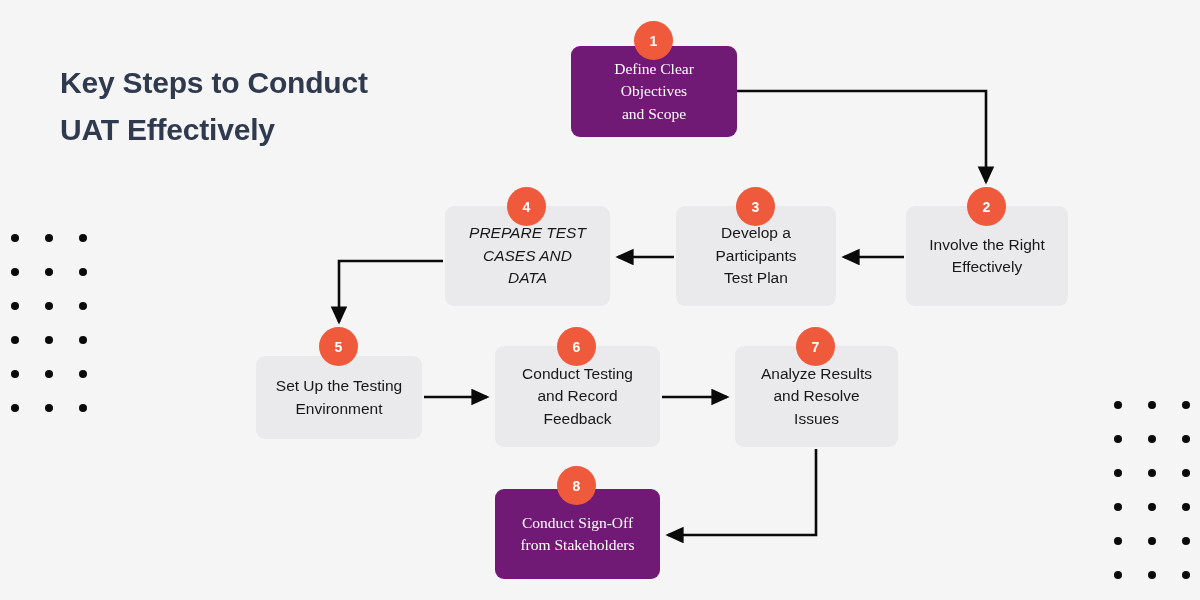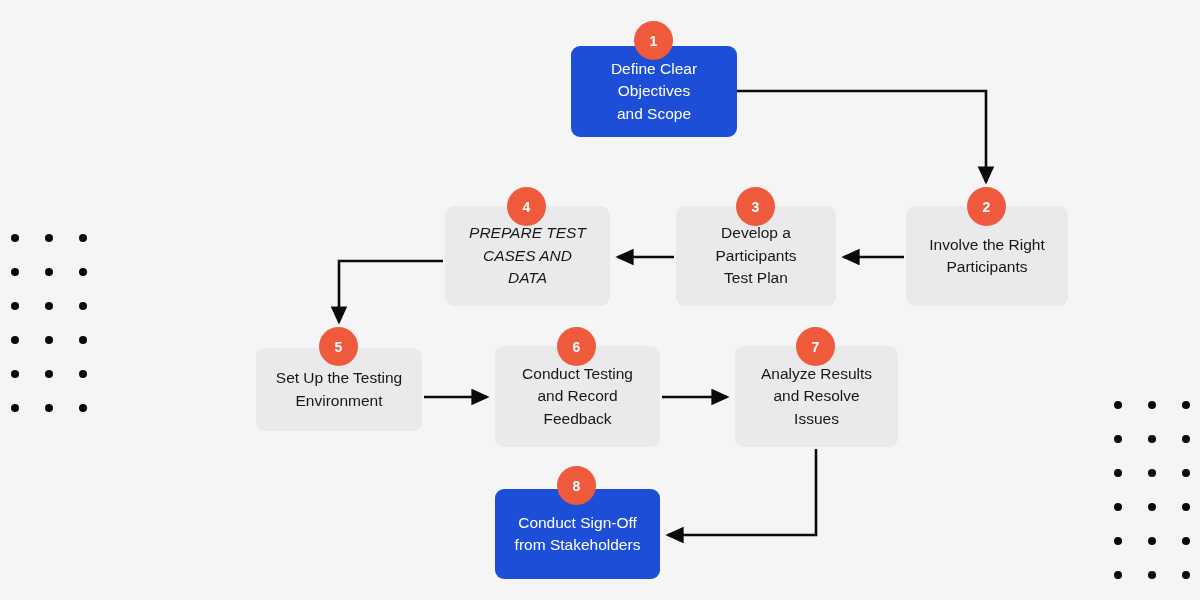--- a/index.html
+++ b/index.html
@@ -40,36 +40,38 @@
     width:100%; height:100%;
     box-sizing:border-box;
     border-radius:9px;
     display:flex; align-items:center; justify-content:center;
     text-align:center;
     font-size:15.5px; line-height:1.45;
     padding:10px 12px;
     white-space:pre-line;
   }
   .card.light { background:#EAEAEC; color:#17171A; }
-  .card.dark  { background:#1d4ed8; color:#FFFFFF; }
+  .card.dark  { background:#701a75; color:#FFFFFF;font-family:Liberation Serif, serif; }
 
   .badge {
     position:absolute;
     width:39px; height:39px; border-radius:50%;
     background:#F05A3C; color:#FFFFFF;
     font-size:14px; font-weight:bold;
     display:flex; align-items:center; justify-content:center;
     z-index:5;
   }
 </style>
 </head>
 <body>
 
 <div id="stage">
 
+  <div class="title">Key Steps to Conduct
+UAT Effectively</div>
 
   <div class="dotgrid" id="dots-left">
       <div class="dot"></div>
       <div class="dot"></div>
       <div class="dot"></div>
       <div class="dot"></div>
       <div class="dot"></div>
       <div class="dot"></div>
       <div class="dot"></div>
       <div class="dot"></div>
@@ -124,36 +126,36 @@
 
   <div id="nodes">
       <div class="node" style="left: 571px; top: 46px; width: 166px; height: 91px;">
         <div class="card dark">Define Clear
 Objectives
 and Scope</div>
       </div>
       <div class="badge" style="left: 634px; top: 21px;">1</div>
       <div class="node" style="left: 906px; top: 206px; width: 162px; height: 100px;">
         <div class="card light">Involve the Right
-Participants</div>
+Effectively</div>
       </div>
       <div class="badge" style="left: 967px; top: 187px;">2</div>
       <div class="node" style="left: 676px; top: 206px; width: 160px; height: 100px;">
         <div class="card light">Develop a
 Participants
 Test Plan</div>
       </div>
       <div class="badge" style="left: 736px; top: 187px;">3</div>
       <div class="node" style="left: 445px; top: 206px; width: 165px; height: 100px; font-style: italic;">
         <div class="card light">PREPARE TEST
 CASES AND
 DATA</div>
       </div>
       <div class="badge" style="left: 507px; top: 187px;">4</div>
-      <div class="node" style="left: 256px; top: 348px; width: 166px; height: 83px;">
+      <div class="node" style="left: 256px; top: 356px; width: 166px; height: 83px;">
         <div class="card light">Set Up the Testing
 Environment</div>
       </div>
       <div class="badge" style="left: 319px; top: 327px;">5</div>
       <div class="node" style="left: 495px; top: 346px; width: 165px; height: 101px;">
         <div class="card light">Conduct Testing
 and Record
 Feedback</div>
       </div>
       <div class="badge" style="left: 557px; top: 327px;">6</div>

